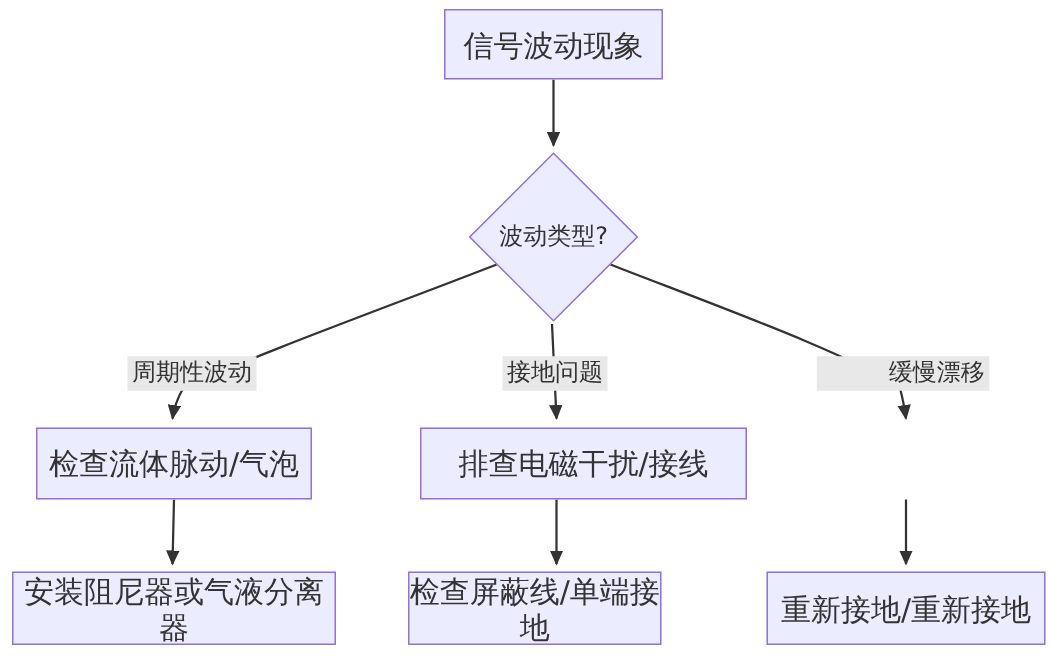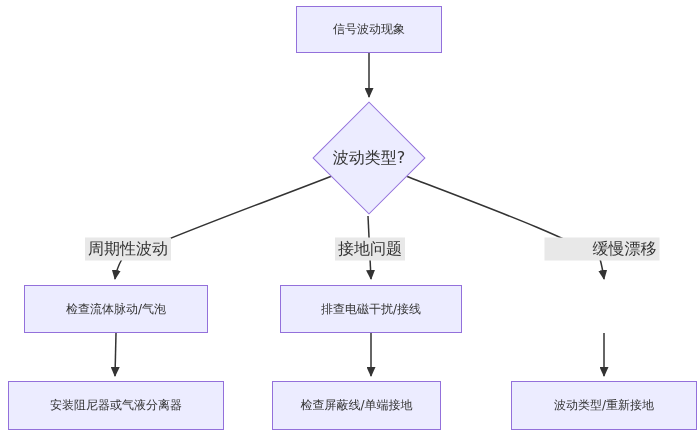--- a/index.html
+++ b/index.html
@@ -31,21 +31,21 @@
     fill: none;
     stroke: var(--edge-line);
     stroke-width: 1.5;
   }
   .arrow-head { fill: var(--edge-line); }
   .node {
     position: absolute;
     background: var(--node-fill);
     border: 1.5px solid var(--node-border);
     color: var(--text);
-    font-size: 12px;
+    font-size: 20px;
     display: flex;
     align-items: center;
     justify-content: center;
     text-align: center;
     line-height: 1.2;
   }
   .node-start   { left: 296px; top: 6px;   width: 146px; height: 47px; }
   .diamond-shape {
     position: absolute;
     left: 329px; top: 118px;
@@ -56,21 +56,21 @@
   }
   .diamond-label {
     position: absolute;
     left: 369px; top: 158px;
     transform: translate(-50%, -50%);
     color: var(--text);
     font-size: 16px;
     white-space: nowrap;
   }
   .node-r2-left  { left: 24px;  top: 285px; width: 184px; height: 48px; }
-  .node-r2-mid   { left: 280px; top: 285px; width: 182px; height: 48px; }
+  .node-r2-mid   { left: 280px; top: 285px; width: 218px; height: 48px; }
   .node-r2-right { left: 513px; top: 285px; width: 181px; height: 48px; }
   .node-r3-left  { left: 8px;   top: 381px; width: 216px; height: 49px; }
   .node-r3-mid   { left: 272px; top: 381px; width: 169px; height: 49px; }
   .node-r3-right { left: 511px; top: 381px; width: 186px; height: 49px; }
   .edge-label {
     position: absolute;
     transform: translate(-50%, -50%);
     background: var(--edge-label-bg);
     color: var(--text);
     font-size: 16px;
@@ -108,15 +108,15 @@
 
   <div class="edge-label edge-label-periodic">周期性波动</div>
   <div class="edge-label edge-label-random">接地问题</div>
   <div class="edge-label edge-label-drift">缓慢漂移</div>
 
   <div class="node node-r2-left">检查流体脉动/气泡</div>
   <div class="node node-r2-mid">排查电磁干扰/接线</div>
 
   <div class="node node-r3-left">安装阻尼器或气液分离器</div>
   <div class="node node-r3-mid">检查屏蔽线/单端接地</div>
-  <div class="node node-r3-right">波动类型/重新接地</div>
+  <div class="node node-r3-right">重新接地/重新接地</div>
 
 </div>
 
 </body></html>

